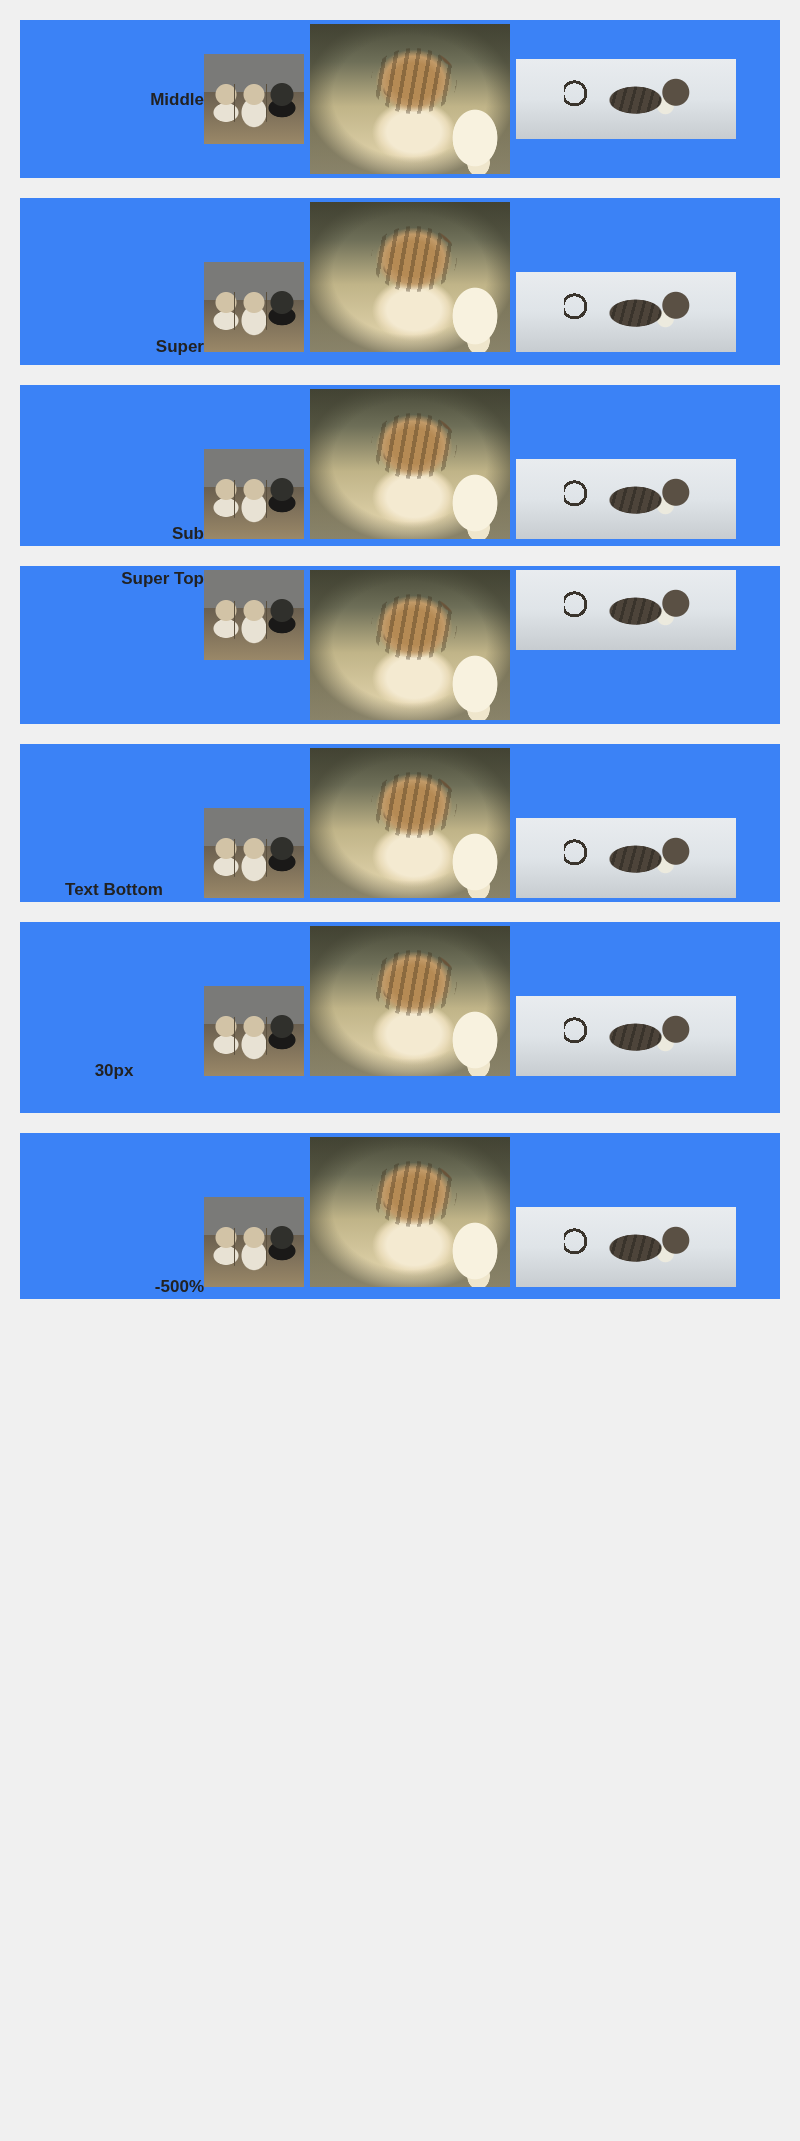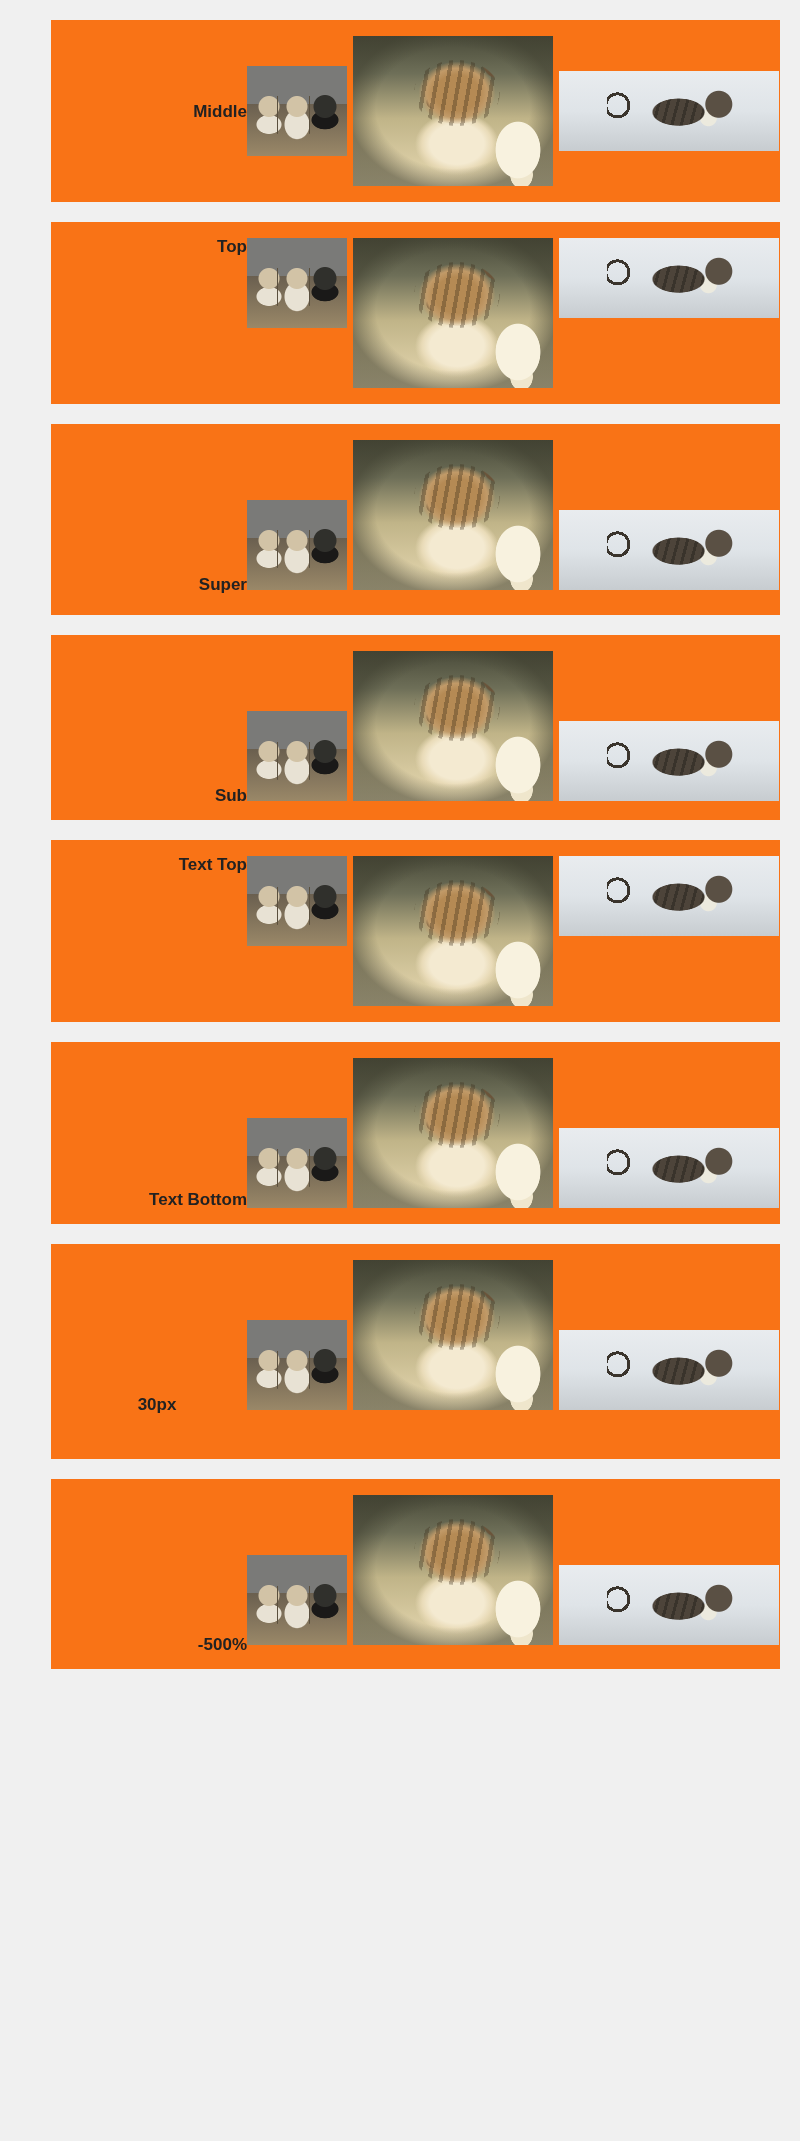--- a/index.html
+++ b/index.html
@@ -3,26 +3,25 @@
   <meta charset="utf-8">
   <style>
     * { margin: 0; padding: 0; box-sizing: border-box; }
     body {
       background: #f0f0f0;
       font-family: Arial, Helvetica, sans-serif;
       padding: 20px;
       width: 800px;
     }
     .card {
-      background: #f97316;
+      background: #3b82f6;
       margin-bottom: 20px;
-      padding: 16px;
+      padding: 4px;
       white-space: nowrap;
       line-height: 1;
-      margin-left: 31px;
     }
     .label {
       display: inline-block;
       width: 180px;
       text-align: right;
       font-weight: bold;
       font-size: 17px;
       color: #222;
     }
     .sample-img {
@@ -119,33 +118,32 @@
     .va-top .sample-img { vertical-align: top; }
     .va-bottom .label,
     .va-bottom .sample-img { vertical-align: bottom; }
     .va-sub .label,
     .va-sub .sample-img { vertical-align: sub; }
     .va-super .label,
     .va-super .sample-img { vertical-align: super; }
     .va-text-top .label,
     .va-text-top .sample-img { vertical-align: text-top; }
     .va-text-bottom .label,
-    .va-text-bottom .sample-img { vertical-align: text-bottom; }
+    .va-text-bottom .sample-img { vertical-align: text-bottom; text-align: center; }
     .va-baseline .label,
     .va-baseline .sample-img { vertical-align: baseline; }
     .va-30px .label,
     .va-30px .sample-img { vertical-align: 30px; text-align: center; }
     .va-neg500pct .label,
     .va-neg500pct .sample-img { vertical-align: -500%; text-align: right; }
   </style>
 </head>
 <body>
 
 <div id="root">
     <div class="card va-middle"><span class="label">Middle</span><span class="sample-img img1"></span><span class="sample-img img2"></span><span class="sample-img img3"></span></div>
-    <div class="card va-top"><span class="label">Top</span><span class="sample-img img1"></span><span class="sample-img img2"></span><span class="sample-img img3"></span></div>
     <div class="card va-super"><span class="label">Super</span><span class="sample-img img1"></span><span class="sample-img img2"></span><span class="sample-img img3"></span></div>
     <div class="card va-sub"><span class="label">Sub</span><span class="sample-img img1"></span><span class="sample-img img2"></span><span class="sample-img img3"></span></div>
-    <div class="card va-text-top"><span class="label">Text Top</span><span class="sample-img img1"></span><span class="sample-img img2"></span><span class="sample-img img3"></span></div>
+    <div class="card va-text-top"><span class="label">Super Top</span><span class="sample-img img1"></span><span class="sample-img img2"></span><span class="sample-img img3"></span></div>
     <div class="card va-text-bottom"><span class="label">Text Bottom</span><span class="sample-img img1"></span><span class="sample-img img2"></span><span class="sample-img img3"></span></div>
     <div class="card va-30px"><span class="label">30px</span><span class="sample-img img1"></span><span class="sample-img img2"></span><span class="sample-img img3"></span></div>
     <div class="card va-neg500pct"><span class="label">-500%</span><span class="sample-img img1"></span><span class="sample-img img2"></span><span class="sample-img img3"></span></div>
   </div>
 
 </body></html>

